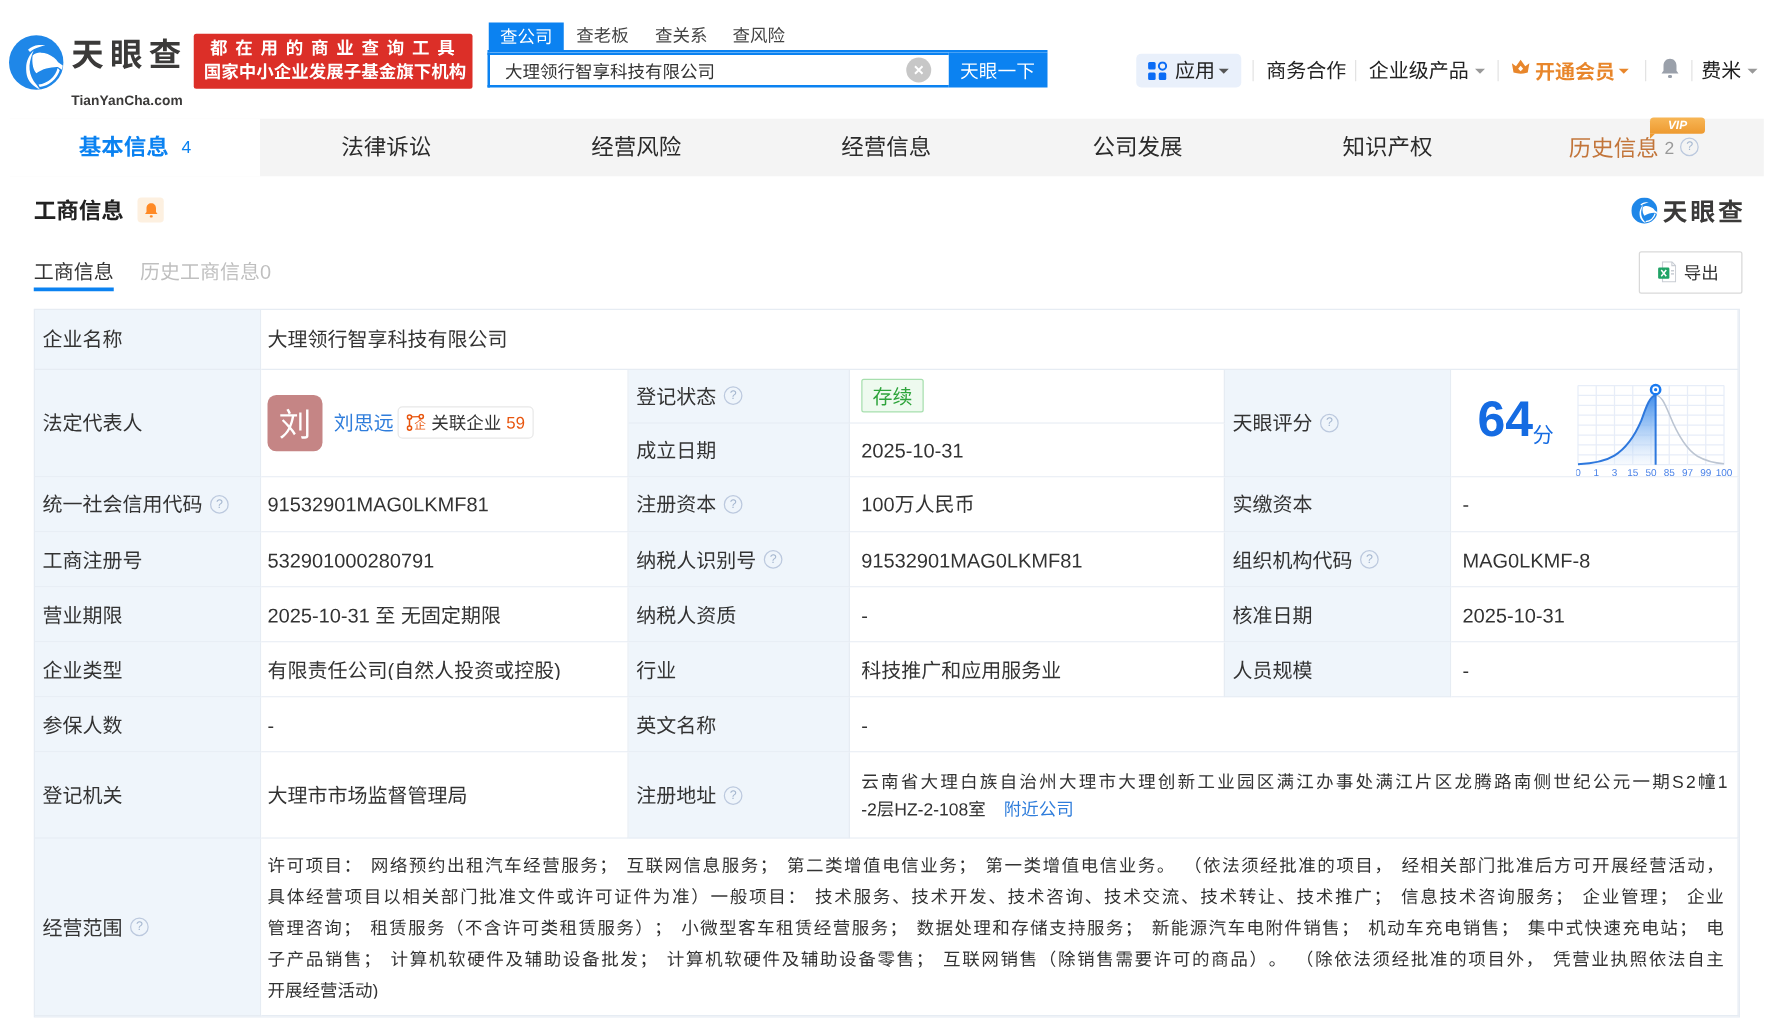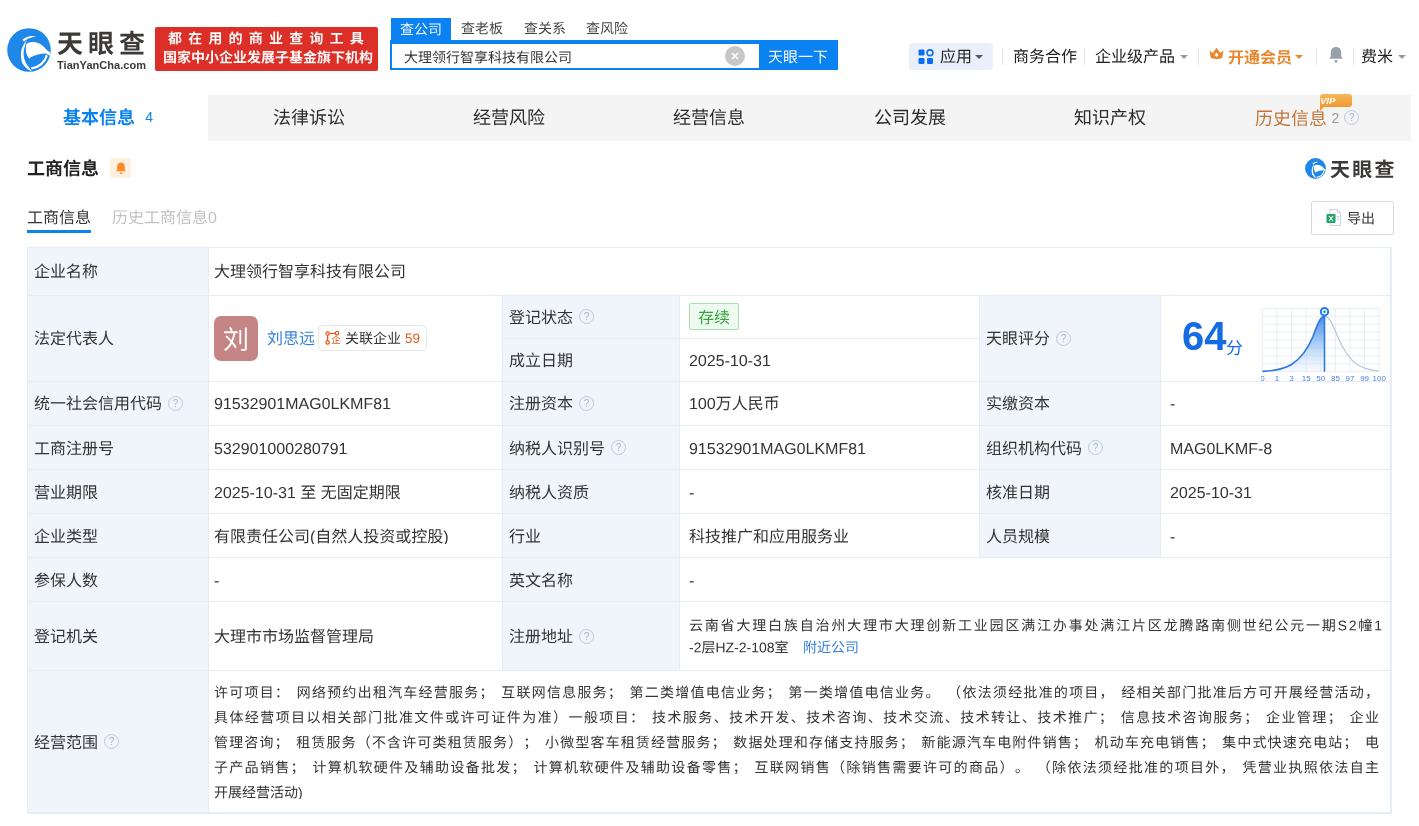--- a/index.html
+++ b/index.html
@@ -331,21 +331,21 @@
 </svg>
 <div style="position:absolute;left:57px;top:30px">
       <svg class="t" width="88.00" height="26.00" viewBox="0 0 88.00 26.00">
         <g fill="#3b3a39" transform="translate(0 22.88) scale(0.026000)">
           <use href="#b5929" x="0"></use>
           <use href="#b773c" x="1192"></use>
           <use href="#b67e5" x="2385"></use>
         </g>
       </svg>
     </div>
-<div style="position:absolute;left:57px;top:59px;font:bold 11px/12px 'Liberation Sans',sans-serif;color:#3b3a39;letter-spacing:0.05px">TianYanCha.com</div>
+<div style="position:absolute;left:57px;top:75px;font:bold 11px/12px 'Liberation Sans',sans-serif;color:#3b3a39;letter-spacing:0.05px">TianYanCha.com</div>
 <div style="position:absolute;left:155px;top:27px;width:223px;height:43.5px;background:#dc2f28;border-radius:2px">
 <div style="position:absolute;left:13px;top:4px">
         <svg class="t" width="195.80" height="14.00" viewBox="0 0 195.80 14.00">
           <g fill="#fff" transform="translate(0 12.32) scale(0.014000)">
             <use href="#b90fd" x="0"></use>
             <use href="#b5728" x="1443"></use>
             <use href="#b7528" x="2886"></use>
             <use href="#b7684" x="4329"></use>
             <use href="#b5546" x="5771"></use>
             <use href="#b4e1a" x="7214"></use>
@@ -597,21 +597,21 @@
         <g fill="#c2753a" transform="translate(0 15.84) scale(0.018000)">
           <use href="#a5386" x="0"></use>
           <use href="#a53f2" x="1000"></use>
           <use href="#a4fe1" x="2000"></use>
           <use href="#a606f" x="3000"></use>
         </g>
       </svg>
       <span style="font:14px 'Liberation Sans',sans-serif;color:#999;margin-left:5px">2</span>
       <span class="q" style="margin-left:5px">?</span>
     </div>
-<div style="position:absolute;left:1320px;top:-1px;width:32px;height:13px;background:linear-gradient(180deg,#f7b656,#ee9a30);border-radius:3px 3px 3px 0;color:#fff;font:italic bold 9.5px/13px 'Liberation Sans',sans-serif;">VIP</div>
+<div style="position:absolute;left:1320px;top:-1px;width:44px;height:13px;background:linear-gradient(180deg,#f7b656,#ee9a30);border-radius:3px 3px 3px 0;color:#fff;font:italic bold 9.5px/13px 'Liberation Sans',sans-serif;text-align:center">VIP</div>
 <div style="position:absolute;left:1320px;top:12px;width:0;height:0;border-left:4px solid #ee9a30;border-bottom:4px solid transparent"></div>
 </div>
 <div style="position:absolute;left:27px;top:159px">
     <svg class="t" width="72.00" height="18.00" viewBox="0 0 72.00 18.00">
       <g fill="#222" transform="translate(0 15.84) scale(0.018000)">
         <use href="#b5de5" x="0"></use>
         <use href="#b5546" x="1000"></use>
         <use href="#b4fe1" x="2000"></use>
         <use href="#b606f" x="3000"></use>
       </g>

